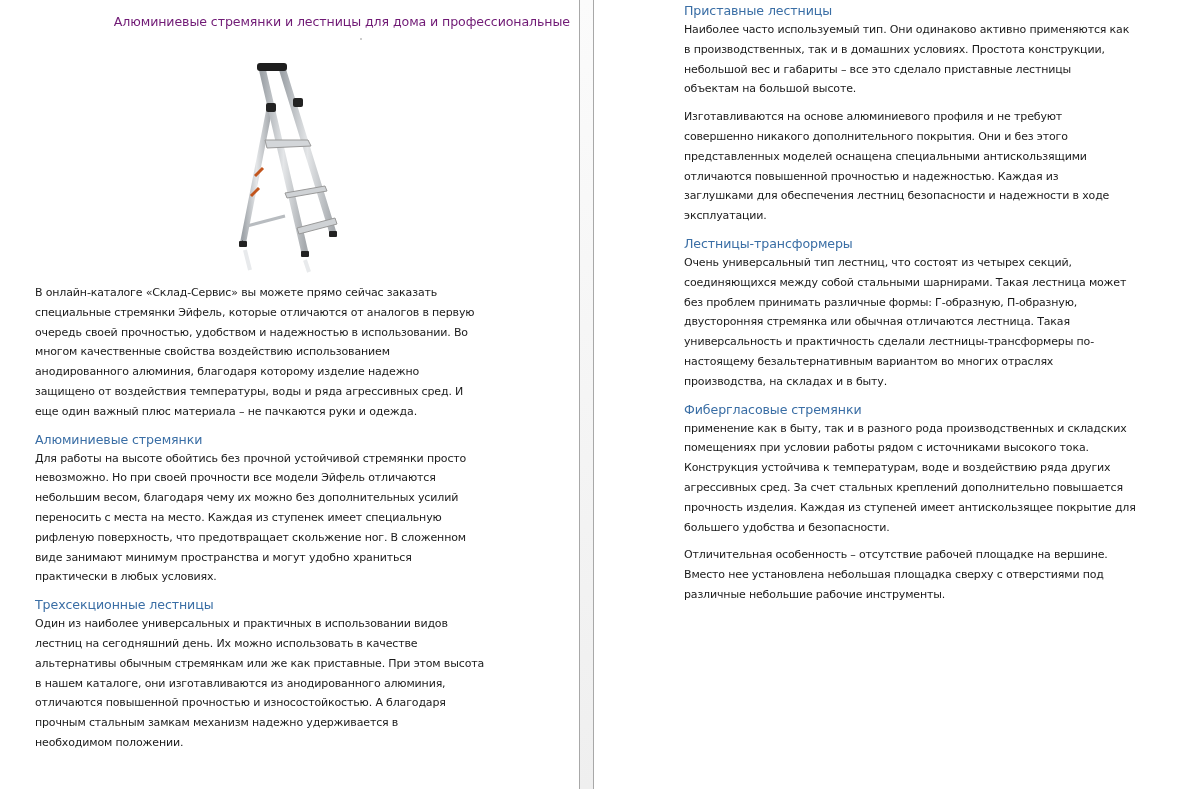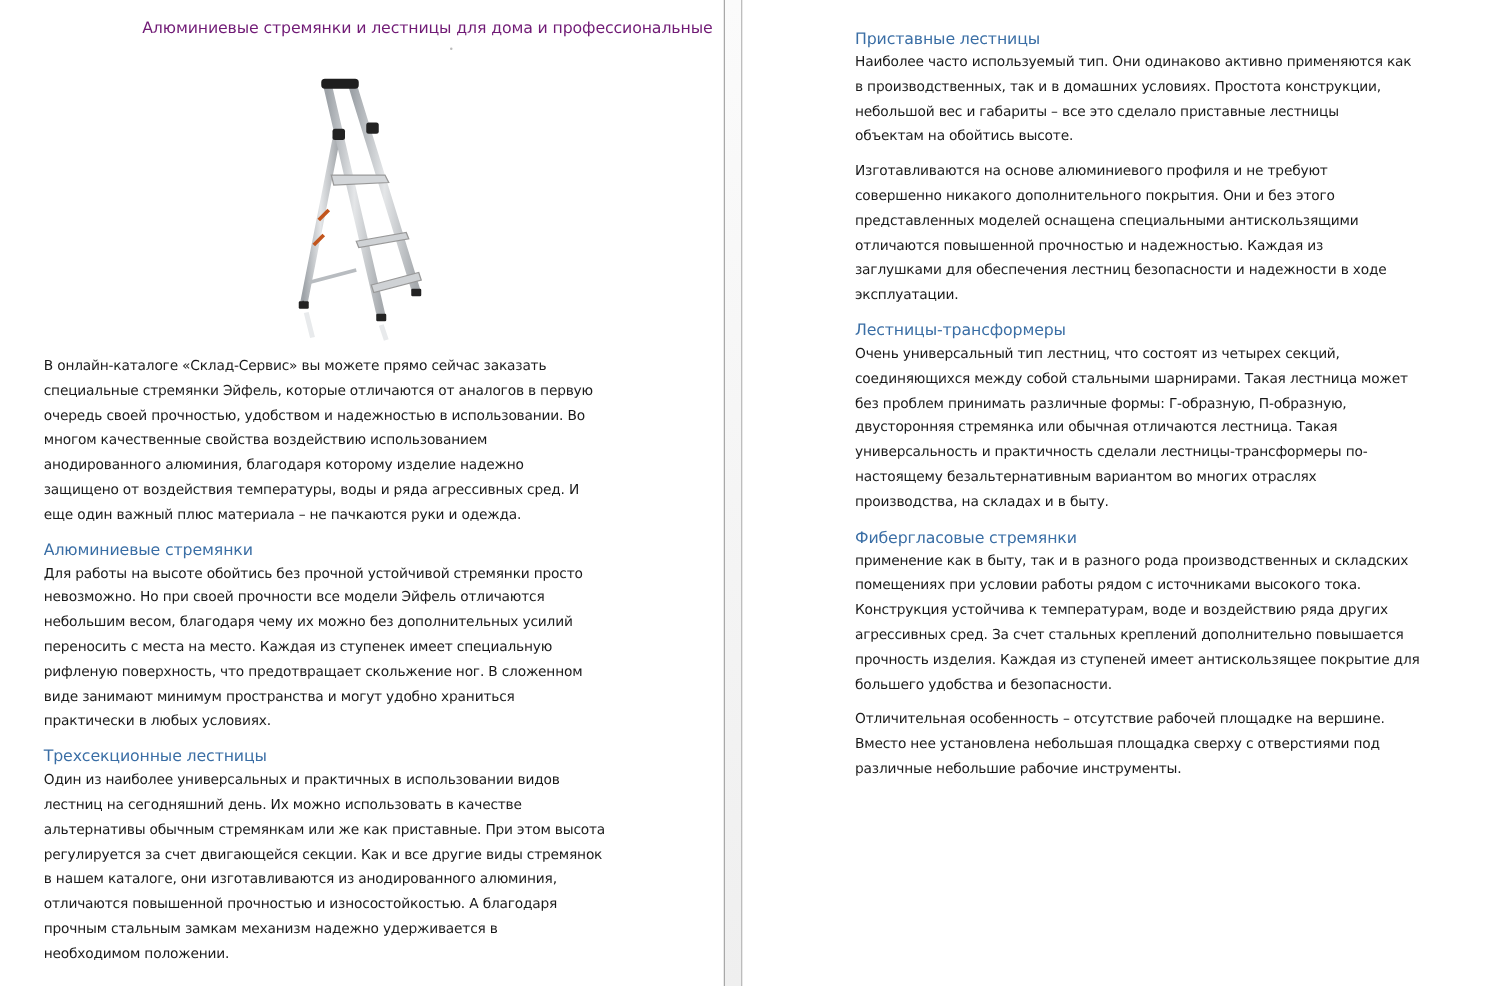--- a/index.html
+++ b/index.html
@@ -18,21 +18,21 @@
     background:linear-gradient(to bottom,#fbfbfb,#efefef);
   }
   .doc-title {
     position:absolute; left:0; width:570px; top:14px; text-align:right;
     color:#701a75; font-size:12.6px; letter-spacing:-0.1px;
   }
   .tiny-mark { position:absolute; left:360px; top:38px; width:2px; height:2px; background:#bbb; border-radius:1px; }
   .figure { position:absolute; left:205px; top:58px; width:160px; height:215px; }
   .col { position:absolute; }
   .col-left { left:35px; top:283px; width:520px; }
-  .col-right { left:684px; top:1px; width:515px;margin-top:20px; }
+  .col-right { left:684px; top:1px; width:515px; }
   h3 {
     margin:0; font-weight:normal; color:#3a6ea5; font-size:12.6px;
     line-height:19px; letter-spacing:-0.1px;
   }
   p {
     margin:0 0 8px 0; font-size:11px; line-height:19.8px; letter-spacing:-0.15px;
     white-space:normal;
   }
   .line { display:block; white-space:nowrap; }
   .gap-h { margin-top:4px; }
@@ -102,40 +102,39 @@
       <span class="line">рифленую поверхность, что предотвращает скольжение ног. В сложенном</span>
       <span class="line">виде занимают минимум пространства и могут удобно храниться</span>
       <span class="line">практически в любых условиях.</span>
     </p>
 
     <h3 class="gap-h">Трехсекционные лестницы</h3>
     <p>
       <span class="line">Один из наиболее универсальных и практичных в использовании видов</span>
       <span class="line">лестниц на сегодняшний день. Их можно использовать в качестве</span>
       <span class="line">альтернативы обычным стремянкам или же как приставные. При этом высота</span>
-      <span class="line">регулируется за счет двигающейся секции. Как и все другие виды стремянок</span>
       <span class="line">в нашем каталоге, они изготавливаются из анодированного алюминия,</span>
       <span class="line">отличаются повышенной прочностью и износостойкостью. А благодаря</span>
       <span class="line">прочным стальным замкам механизм надежно удерживается в</span>
       <span class="line">необходимом положении.</span>
     </p>
   </div>
 </div>
 
 <div class="gutter"></div>
 
 <div class="page page-right"></div>
 
 <div class="col col-right">
   <h3>Приставные лестницы</h3>
   <p>
     <span class="line">Наиболее часто используемый тип. Они одинаково активно применяются как</span>
     <span class="line">в производственных, так и в домашних условиях. Простота конструкции,</span>
     <span class="line">небольшой вес и габариты – все это сделало приставные лестницы</span>
-    <span class="line">объектам на обойтись высоте.</span>
+    <span class="line">объектам на большой высоте.</span>
   </p>
   <p>
     <span class="line">Изготавливаются на основе алюминиевого профиля и не требуют</span>
     <span class="line">совершенно никакого дополнительного покрытия. Они и без этого</span>
     <span class="line">представленных моделей оснащена специальными антискользящими</span>
     <span class="line">отличаются повышенной прочностью и надежностью. Каждая из</span>
     <span class="line">заглушками для обеспечения лестниц безопасности и надежности в ходе</span>
     <span class="line">эксплуатации.</span>
   </p>
 

